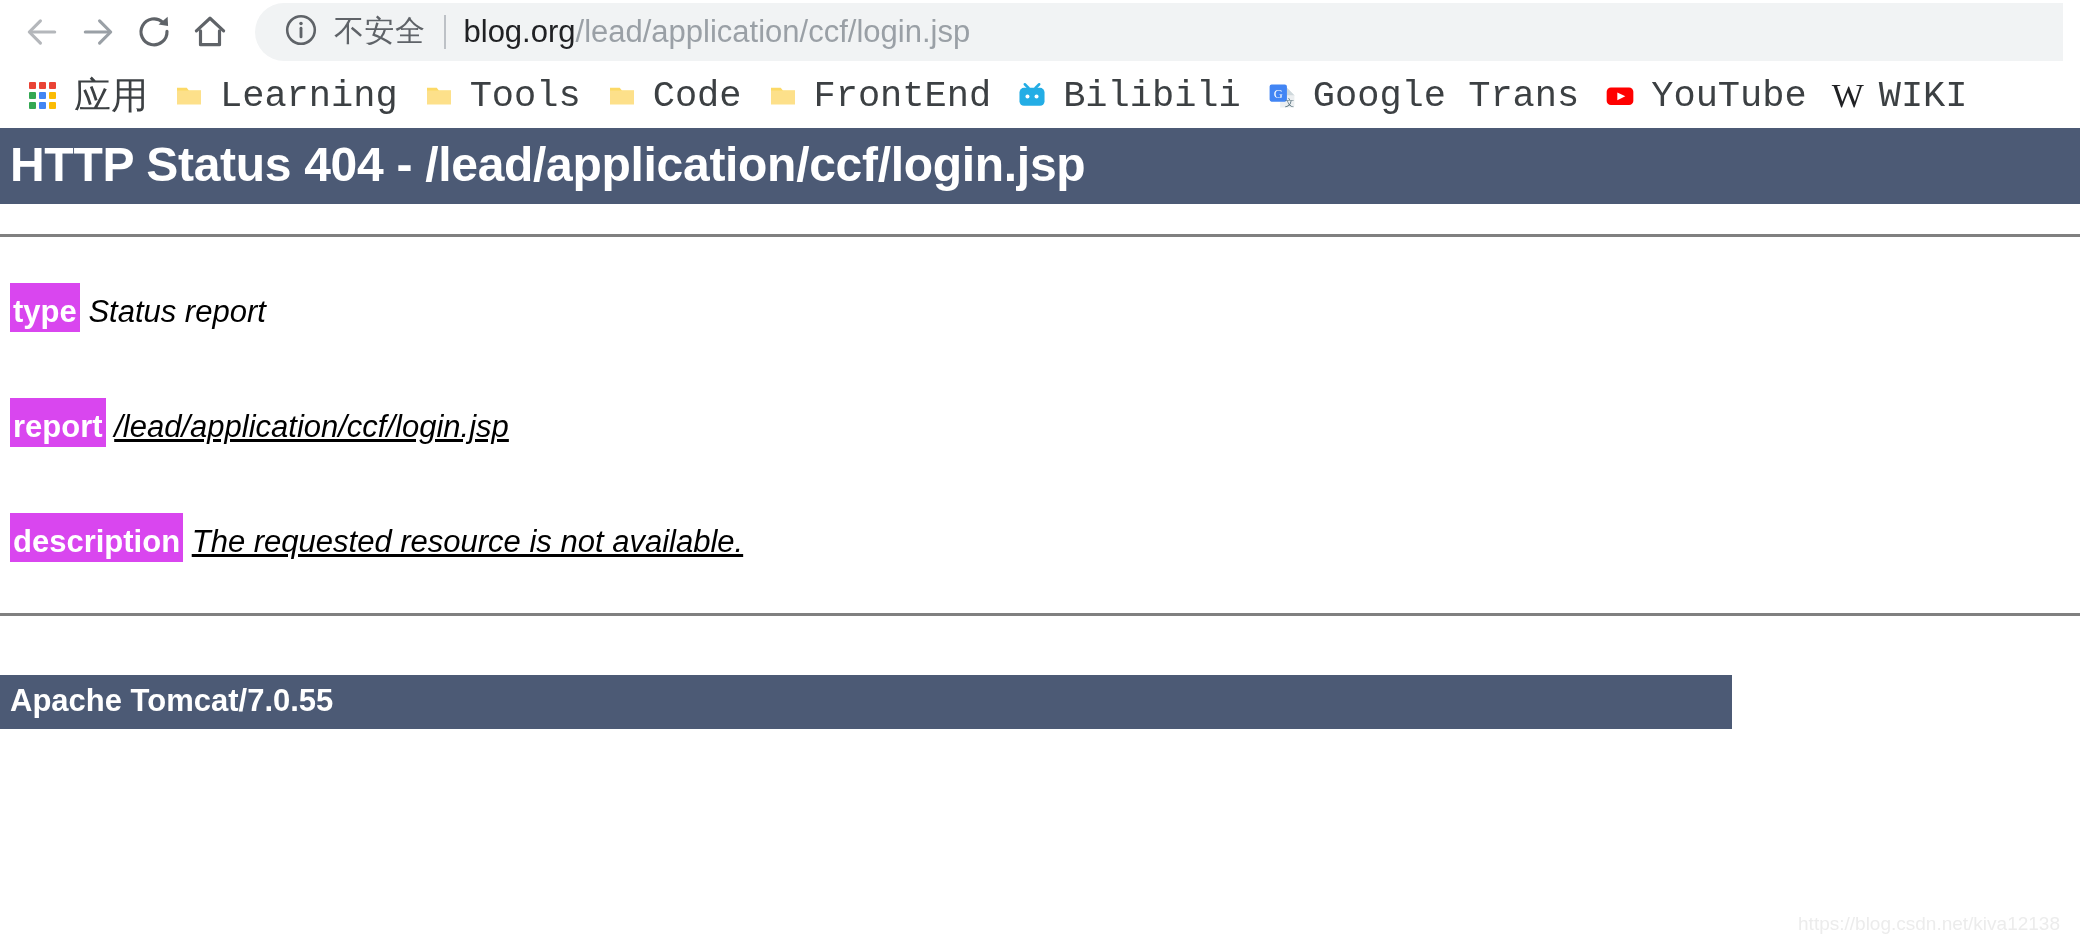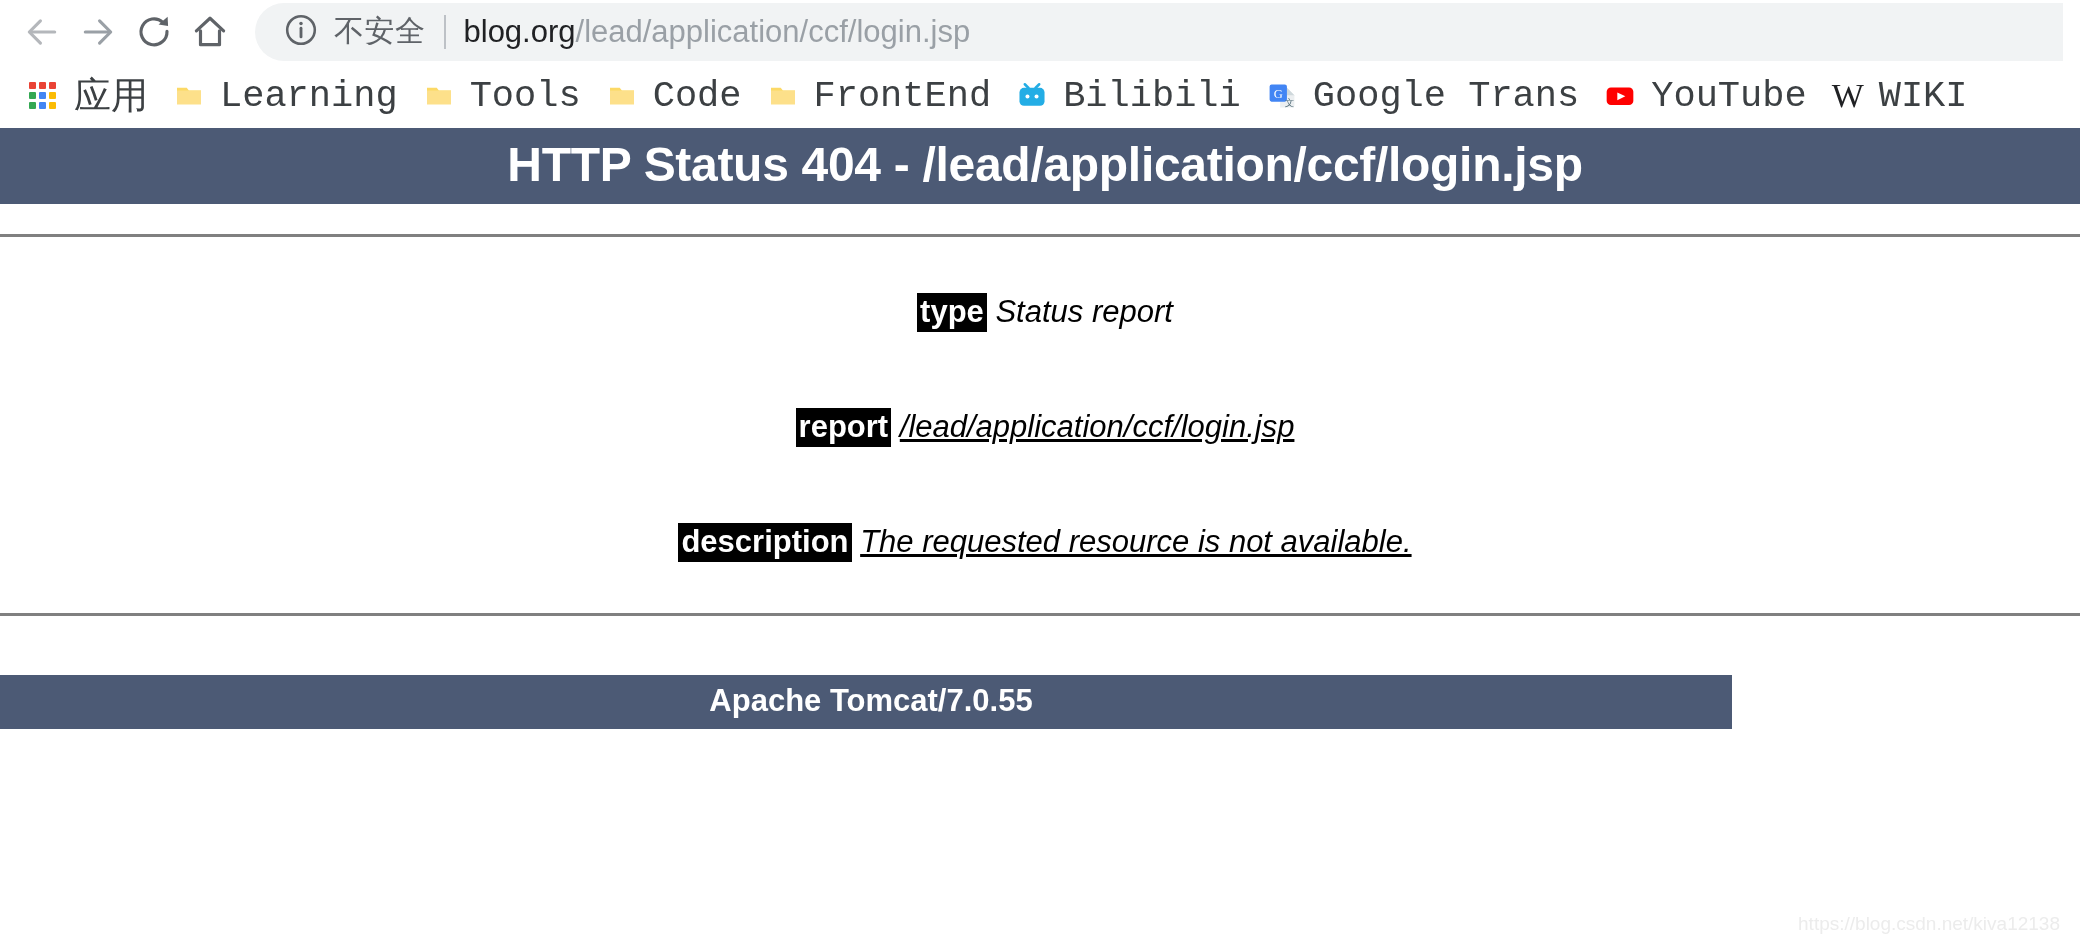--- a/index.html
+++ b/index.html
@@ -146,21 +146,20 @@
   }
 
   
   #page-content {
     position: relative;
     background: #ffffff;
     width: 2080px;
     height: 817px;
     box-sizing: border-box;
     font-family: "Liberation Sans", sans-serif;
-    text-align: center;
   }
 
   #status-banner {
     background: #4c5a75;
     color: #ffffff;
     font-size: 48px;
     font-weight: bold;
     padding: 9px 0 12px 10px;
     margin: 0;
     width: 2080px;
@@ -181,24 +180,24 @@
     padding: 0 0 0 10px;
   }
 
   .detail-row {
     font-size: 31px;
     color: #000000;
     line-height: 1.0;
     white-space: nowrap;
   }
   .detail-row .key {
-    background: #000000;
+    background: #d946ef;
     color: #ffffff;
     font-weight: bold;
-    padding: 1px 3px 3px 3px;
+    padding: 11px 3px 3px 3px;
   }
   .detail-row .val { color: #000000; font-style: italic; }
   .detail-row .val-underline { text-decoration: underline; }
 
   #footer-banner {
     background: #4c5a75;
     color: #ffffff;
     font-size: 31px;
     font-weight: bold;
     padding: 8px 0 10px 10px;

